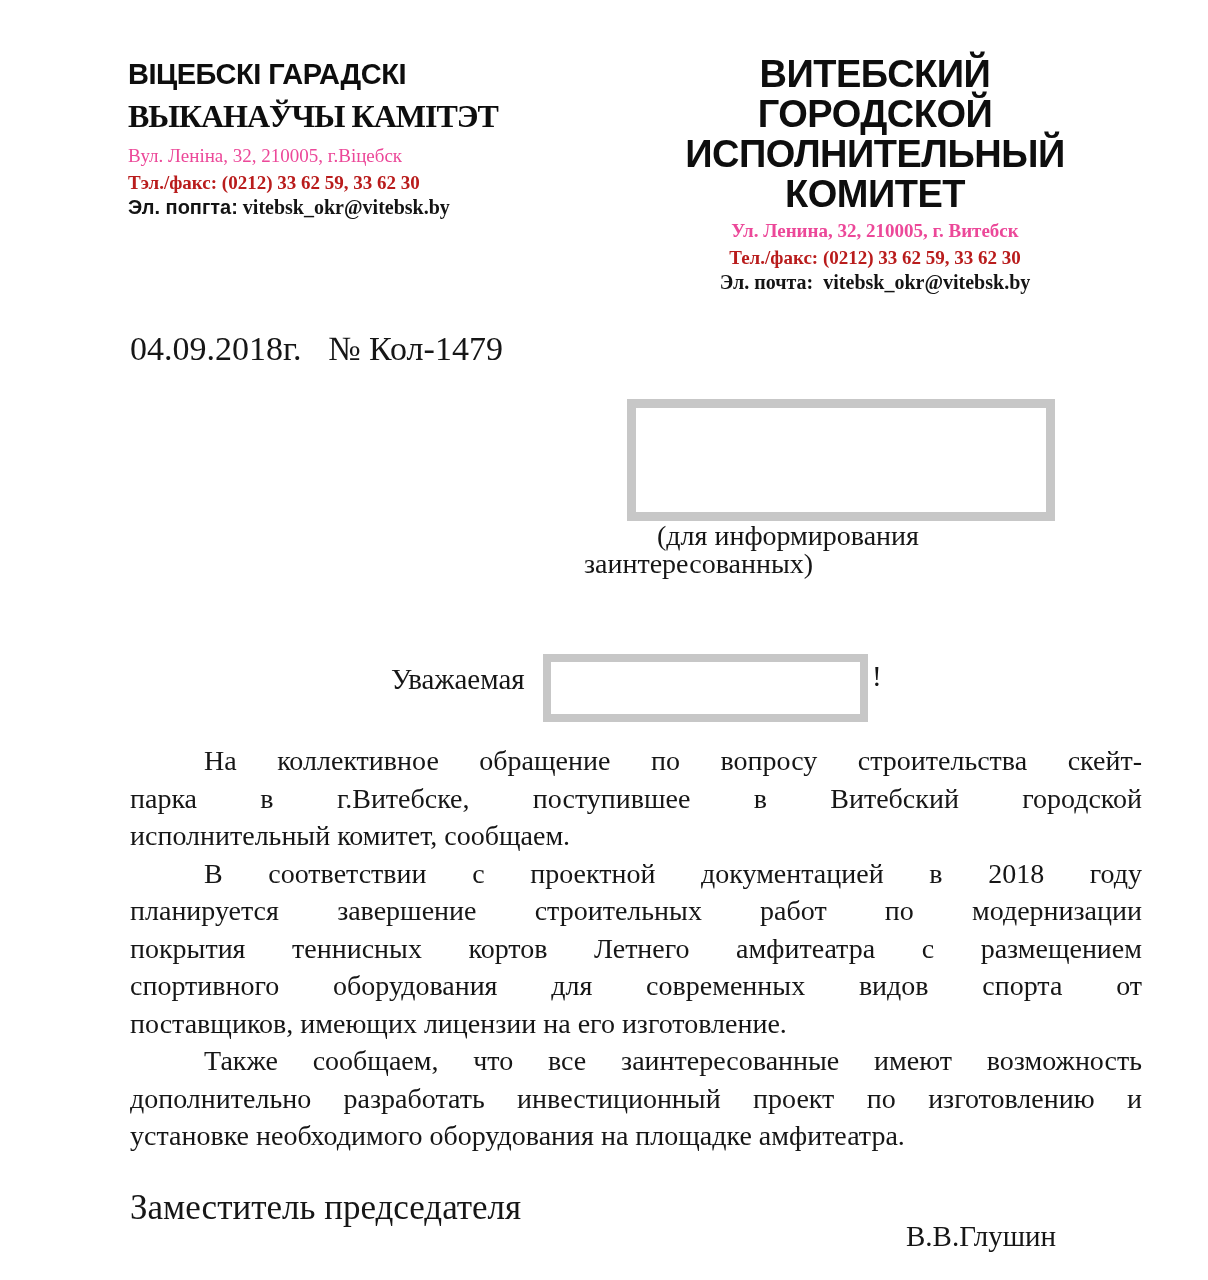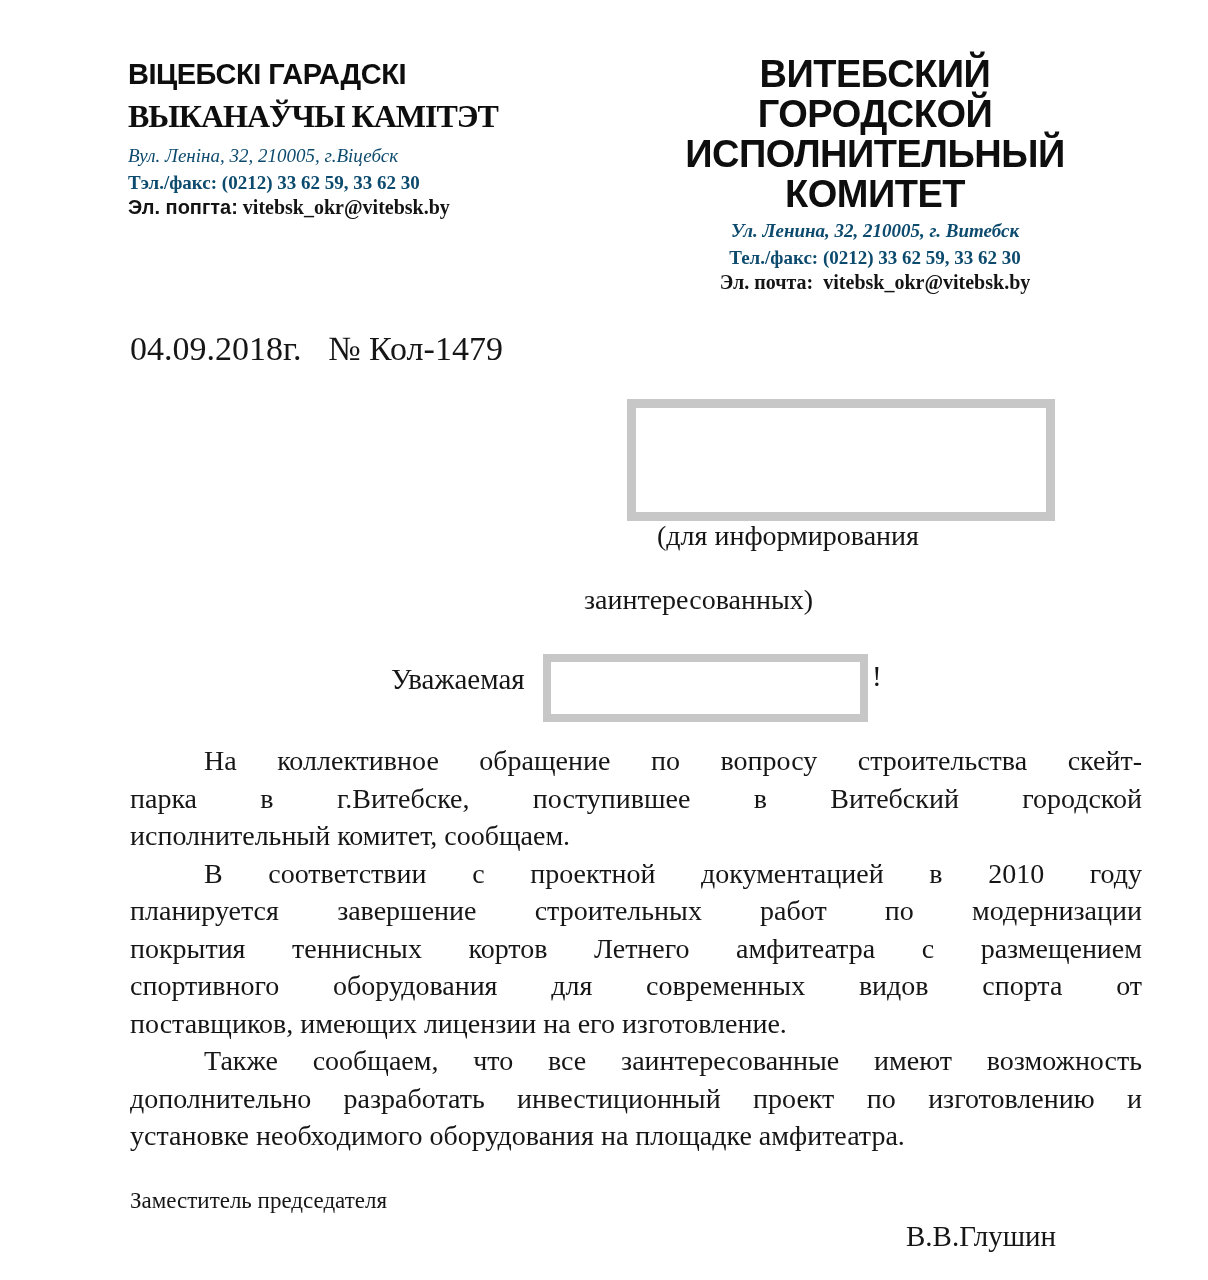--- a/index.html
+++ b/index.html
@@ -19,51 +19,51 @@
   .lh-right { position: absolute; left: 642px; top: 54px;  width: 466px; text-align: center; }
   .lh-org-sans {
     font-family: "Liberation Sans", "DejaVu Sans", sans-serif;
     font-weight: bold; font-size: 29px; line-height: 37px; letter-spacing: -0.5px;
     color: #0e0e0e;
   }
   .lh-right .lh-org-sans { font-size: 38px; line-height: 40px; letter-spacing: -0.5px; }
   .lh-org-serif {
     font-weight: bold; font-size: 32px; line-height: 46px; letter-spacing: -1px; color: #0e0e0e;
   }
-  .lh-addr  { font-size: 19px; line-height: 28px; margin-top: 3px; color: #0c4a6e; font-style: italic; }
+  .lh-addr  { font-size: 19px; line-height: 28px; margin-top: 3px; color: #ec4899; }
   .lh-right .lh-addr { font-weight: bold; }
-  .lh-phone { font-weight: bold; font-size: 19px; line-height: 25px; color: #0c4a6e; }
+  .lh-phone { font-weight: bold; font-size: 19px; line-height: 25px; color: #b91c1c; }
   .lh-email { font-weight: bold; font-size: 20px; line-height: 25px; color: #141414; }
   .email-label-sans { font-family: "Liberation Sans", "DejaVu Sans", sans-serif; }
 
   
   .ref-line { position: absolute; left: 130px; top: 330px; font-size: 34px; color: #161616; }
   .ref-no { margin-left: 18px; }
 
   
   .redact-box { position: absolute; background: #ffffff; box-sizing: border-box; border: 9px solid #c7c7c7; }
   .box1 { left: 627px; top: 399px; width: 428px; height: 122px; }
   .box2 { left: 543px; top: 654px; width: 325px; height: 68px; border-width: 8px; }
 
   
   .note1 { position: absolute; left: 657px; top: 520px; font-size: 28px; color: #161616; }
-  .note2 { position: absolute; left: 584px; top: 584px; font-size: 28px; color: #161616; }
+  .note2 { position: absolute; left: 584px; top: 548px; font-size: 28px; color: #161616; }
 
   
   .salut-prefix { position: absolute; left: 391px; top: 663px; font-size: 29px; color: #161616; }
   .salut-suffix { position: absolute; left: 872px; top: 660px; font-size: 29px; color: #161616; }
 
   
   .letter-body { position: absolute; left: 130px; top: 742px; width: 1012px; font-size: 28px; color: #161616; }
   .body-line { line-height: 37.5px; text-align: justify; text-align-last: justify; }
   .body-line.first { text-indent: 74px; }
   .body-line.last  { text-align-last: left; }
 
   
-  .sig-title { position: absolute; left: 130px; top: 1188px; font-size: 23px; color: #161616; }
+  .sig-title { position: absolute; left: 130px; top: 1188px; font-size: 35px; color: #161616; }
   .sig-name  { position: absolute; left: 906px; top: 1220px; font-size: 29px; color: #161616; }
 </style>
 </head>
 <body>
 
 <div class="page">
 
   <div class="lh-left">
     <div class="lh-org-sans">ВІЦЕБСКІ ГАРАДСКІ</div>
     <div class="lh-org-serif">ВЫКАНАЎЧЫ КАМІТЭТ</div>
@@ -90,21 +90,21 @@
   <div class="note2">заинтересованных)</div>
 
   <div class="salut-prefix">Уважаемая</div>
   <div class="redact-box box2"></div>
   <div class="salut-suffix">!</div>
 
   <div class="letter-body">
       <div class="body-line first">На коллективное обращение по вопросу строительства скейт-</div>
       <div class="body-line">парка в г.Витебске, поступившее  в Витебский городской</div>
       <div class="body-line last">исполнительный комитет, сообщаем.</div>
-      <div class="body-line first">В соответствии с проектной документацией в 2010 году</div>
+      <div class="body-line first">В соответствии с проектной документацией в 2018 году</div>
       <div class="body-line">планируется завершение строительных работ по модернизации</div>
       <div class="body-line">покрытия теннисных кортов Летнего амфитеатра с размещением</div>
       <div class="body-line">спортивного оборудования для современных видов спорта от</div>
       <div class="body-line last">поставщиков, имеющих лицензии на его изготовление.</div>
       <div class="body-line first">Также сообщаем, что все заинтересованные имеют возможность</div>
       <div class="body-line">дополнительно разработать инвестиционный проект по изготовлению и</div>
       <div class="body-line last">установке необходимого оборудования на площадке амфитеатра.</div>
     </div>
 
   <div class="sig-title">Заместитель председателя</div>

